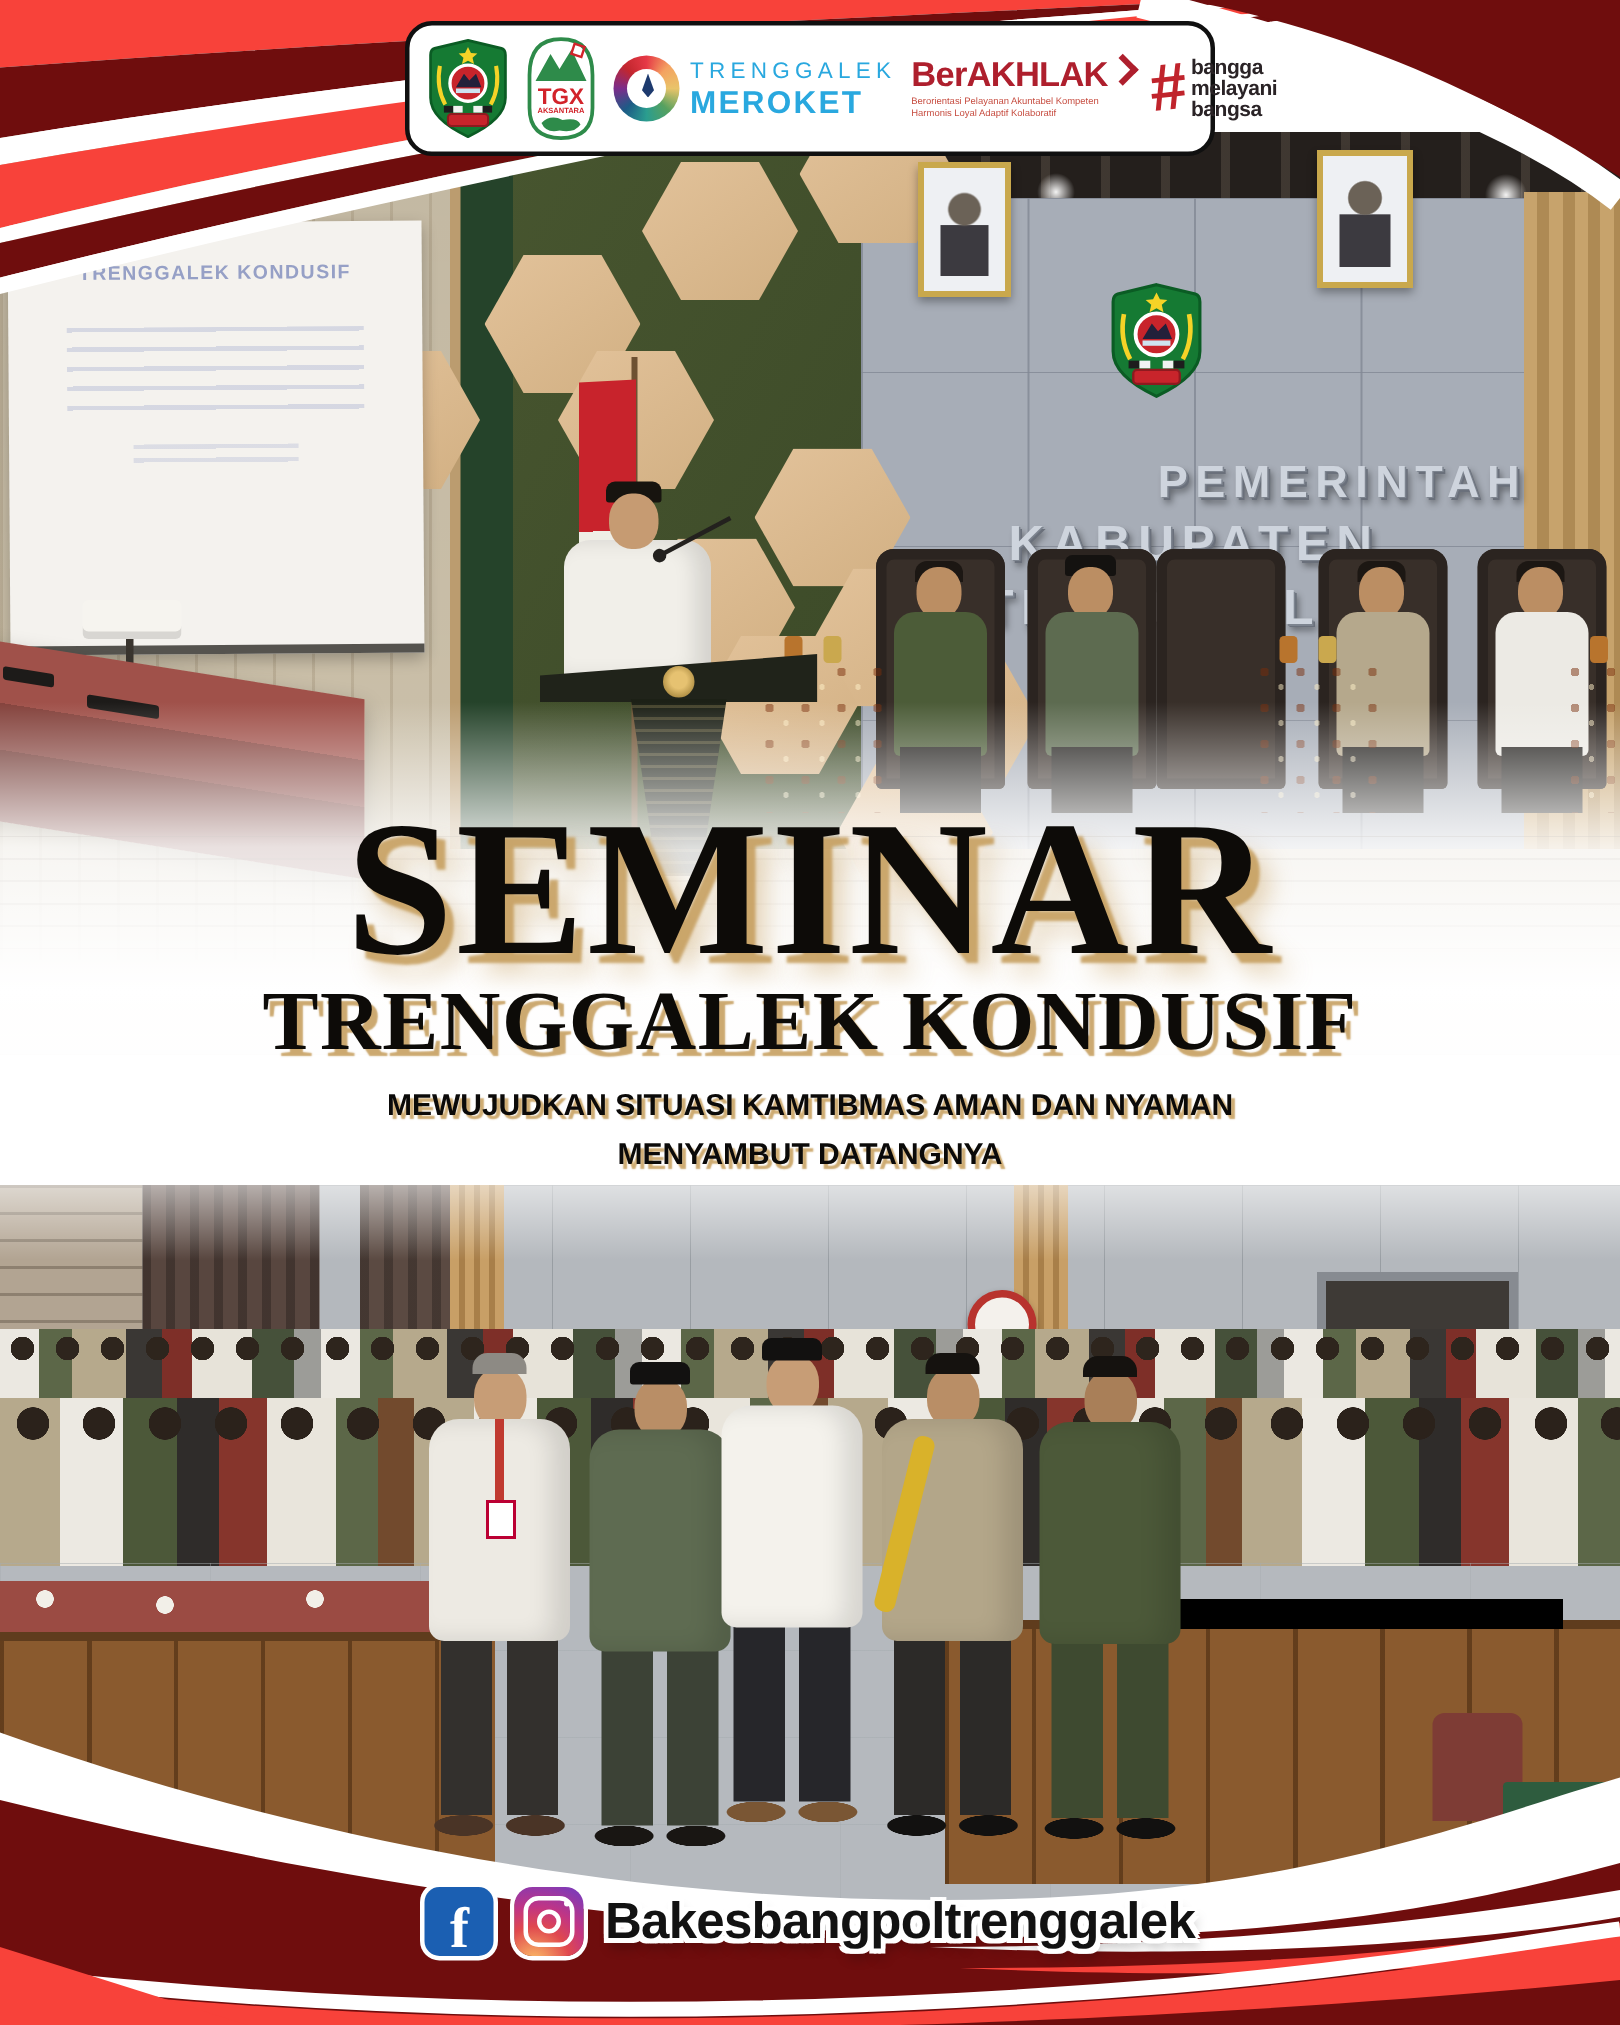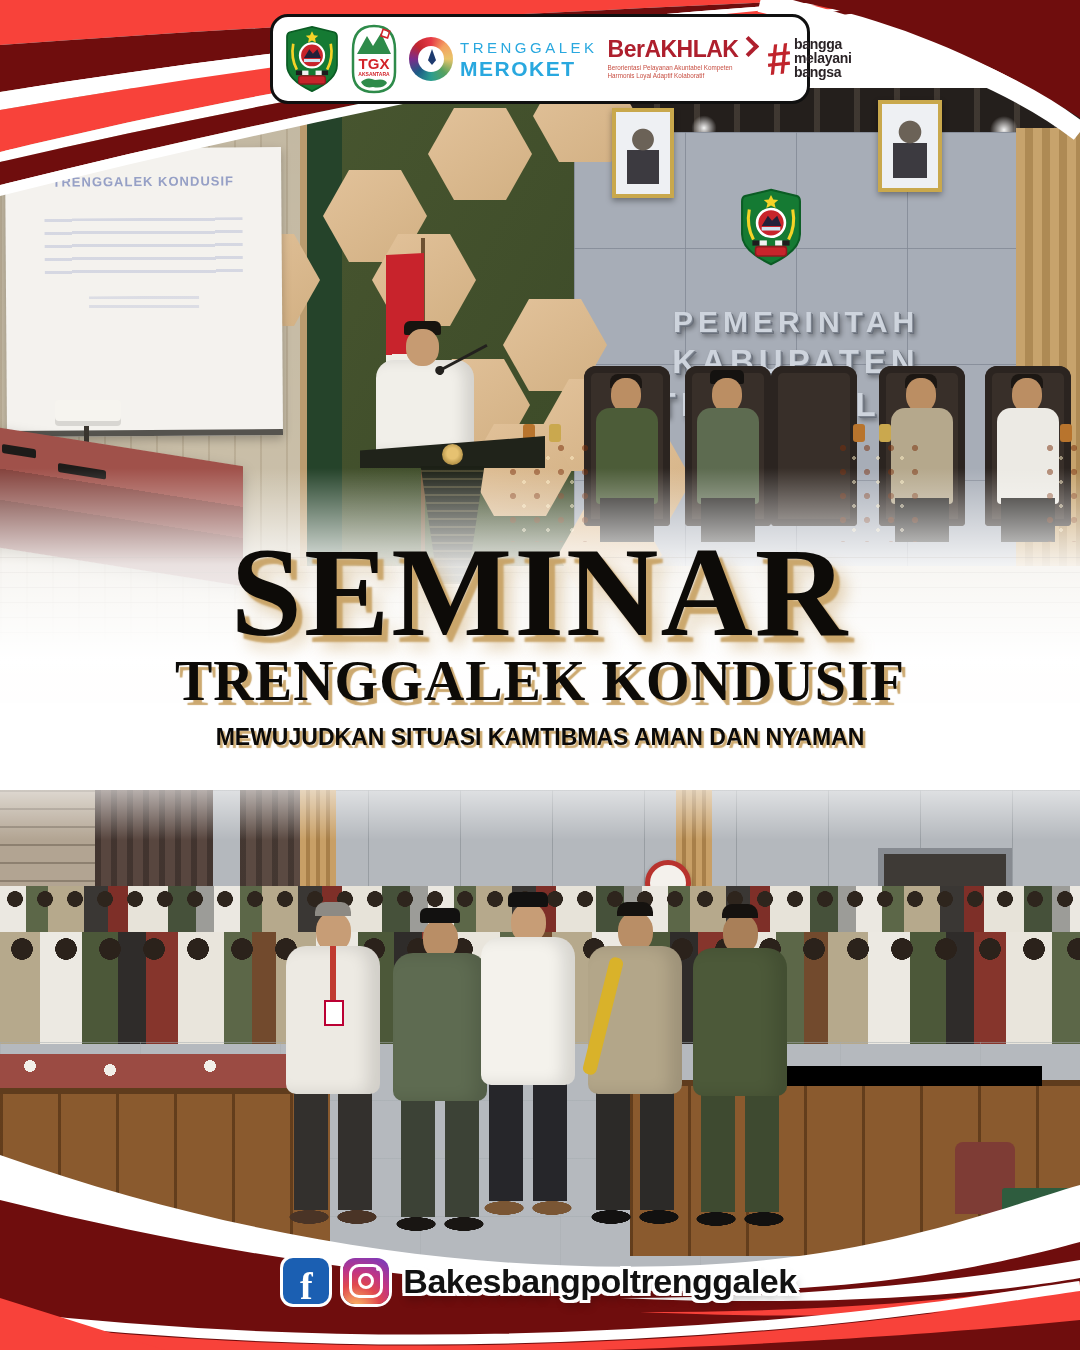--- a/index.html
+++ b/index.html
@@ -37,21 +37,21 @@
     background-image:radial-gradient(circle 18px at 130px 40px,rgba(255,255,255,.95),rgba(255,255,255,0) 70%),
                      radial-gradient(circle 20px at 430px 42px,rgba(255,255,255,.95),rgba(255,255,255,0) 70%),
                      repeating-linear-gradient(90deg,rgba(90,80,70,.5) 0 6px,transparent 6px 40px);}
   .curtain{position:absolute;left:1016px;top:40px;width:64px;height:438px;
     background:repeating-linear-gradient(90deg,#c7a36c 0 9px,#ae8a54 9px 17px);}
   .hex{position:absolute;width:104px;height:92px;background:linear-gradient(145deg,#e2c29a,#d2b083);
     clip-path:polygon(25% 0%,75% 0%,100% 50%,75% 100%,25% 100%,0% 50%);}
   .wall-title{position:absolute;left:574px;top:214px;width:444px;text-align:center;color:#ced4dd;
     font-weight:bold;letter-spacing:5px;line-height:1.3;
     text-shadow:1px 1px 0 #7d848f,2px 2px 0 #6a707b,3px 4px 5px rgba(0,0,0,.45);}
-  .wall-l1{font-size:30px;} .wall-l2{font-size:33px;}
+  .wall-l1{font-size:30px;text-align:right;} .wall-l2{font-size:33px;}
   .portrait{position:absolute;background:#eef0f3;border:4px solid #c9a84c;box-shadow:0 3px 6px rgba(0,0,0,.35);}
   .portrait::after{content:"";position:absolute;left:20%;top:18%;width:60%;height:70%;
     background:radial-gradient(circle at 50% 22%,#6b6257 22%,transparent 24%),
                linear-gradient(#0000 40%,#3c3a40 41%);}
   .crest-wall{position:absolute;left:740px;top:100px;width:62px;height:78px;}
   .stage{position:absolute;left:0;top:468px;width:1080px;height:92px;
     background:linear-gradient(#8e6c49,#5f4228);
     background-image:repeating-linear-gradient(0deg,rgba(50,30,12,.35) 0 1px,transparent 1px 15px);}
   .stage-front{position:absolute;left:0;top:552px;width:1080px;height:63px;
     background:linear-gradient(#cdbda7,#f6f3ee 80%);}
@@ -88,21 +88,21 @@
   .otable::after{content:"";position:absolute;left:44px;top:-16px;width:12px;height:18px;background:#caa84e;border-radius:3px;}
 
   
   .fade-band{position:absolute;left:0;top:468px;width:1080px;height:372px;z-index:5;
     background:linear-gradient(180deg,rgba(255,255,255,0) 0%,rgba(255,255,255,.85) 26%,#fff 52%,rgba(255,255,255,.85) 80%,rgba(255,255,255,0) 100%);}
   .title-block{position:absolute;left:0;top:534px;width:1080px;text-align:center;z-index:10;color:#0d0b08;}
   .t-main{font-family:"Liberation Serif",serif;font-weight:bold;font-size:128px;line-height:116px;letter-spacing:2px;
     text-shadow:6px 7px 2px rgba(199,160,96,.9),12px 14px 16px rgba(199,160,96,.45);}
   .t-sub{font-family:"Liberation Serif",serif;font-weight:bold;font-size:56px;line-height:62px;letter-spacing:1px;
     text-shadow:4px 5px 1px rgba(199,160,96,.9);}
-  .t-tag{font-weight:bold;font-size:23px;line-height:33px;margin-top:9px;color:#0b0a09;
+  .t-tag{font-weight:bold;font-size:20px;line-height:33px;margin-top:9px;color:#0b0a09;
     text-shadow:2.5px 3px 1px rgba(203,166,105,.95);}
 
   
   .photo-bottom{position:absolute;left:0;top:790px;width:1080px;height:500px;overflow:hidden;z-index:1;background:#b5b9be;}
   .b-wall{position:absolute;left:0;top:0;width:1080px;height:218px;background:#b4b8bd;
     background-image:linear-gradient(rgba(140,146,152,.7) 1px,transparent 1px),
                      linear-gradient(90deg,rgba(140,146,152,.7) 1px,transparent 1px);
     background-size:92px 100px;}
   .b-brick{position:absolute;left:0;top:0;width:95px;height:218px;background:#b2a492;
     background-image:repeating-linear-gradient(0deg,rgba(96,84,70,.45) 0 2px,transparent 2px 18px);}
@@ -382,20 +382,21 @@
       <div class="f-shoes"></div>
     </div>
   </div>
 
   <div class="fade-band"></div>
   <div class="title-block">
     <div class="t-main">SEMINAR</div>
     <div class="t-sub">TRENGGALEK KONDUSIF</div>
     <div class="t-tag">
       <div>MEWUJUDKAN SITUASI KAMTIBMAS AMAN DAN NYAMAN</div>
+      <div>MENYAMBUT DATANGNYA</div>
     </div>
   </div>
 
   <svg class="waves-top" viewBox="0 0 1080 300">
     <path d="M0,0 L820,0 C520,14 260,26 0,45 Z" fill="#f8423a"></path>
     <path d="M0,45 C260,26 520,14 820,0 L850,0 C540,22 270,48 0,92 Z" fill="#6f0d0d"></path>
     <path d="M0,92 C270,48 540,22 850,0 L872,0 C550,30 275,62 0,110 Z" fill="#ffffff"></path>
     <path d="M0,110 C275,62 550,30 872,0 L905,0 C565,42 285,82 0,152 Z" fill="#f8423a"></path>
     <path d="M0,152 C285,82 565,42 905,0 L915,0 C570,48 288,95 0,162 Z" fill="#ffffff"></path>
     <path d="M0,162 C288,95 570,48 915,0 L935,0 C580,58 292,112 0,185 Z" fill="#6f0d0d"></path>

